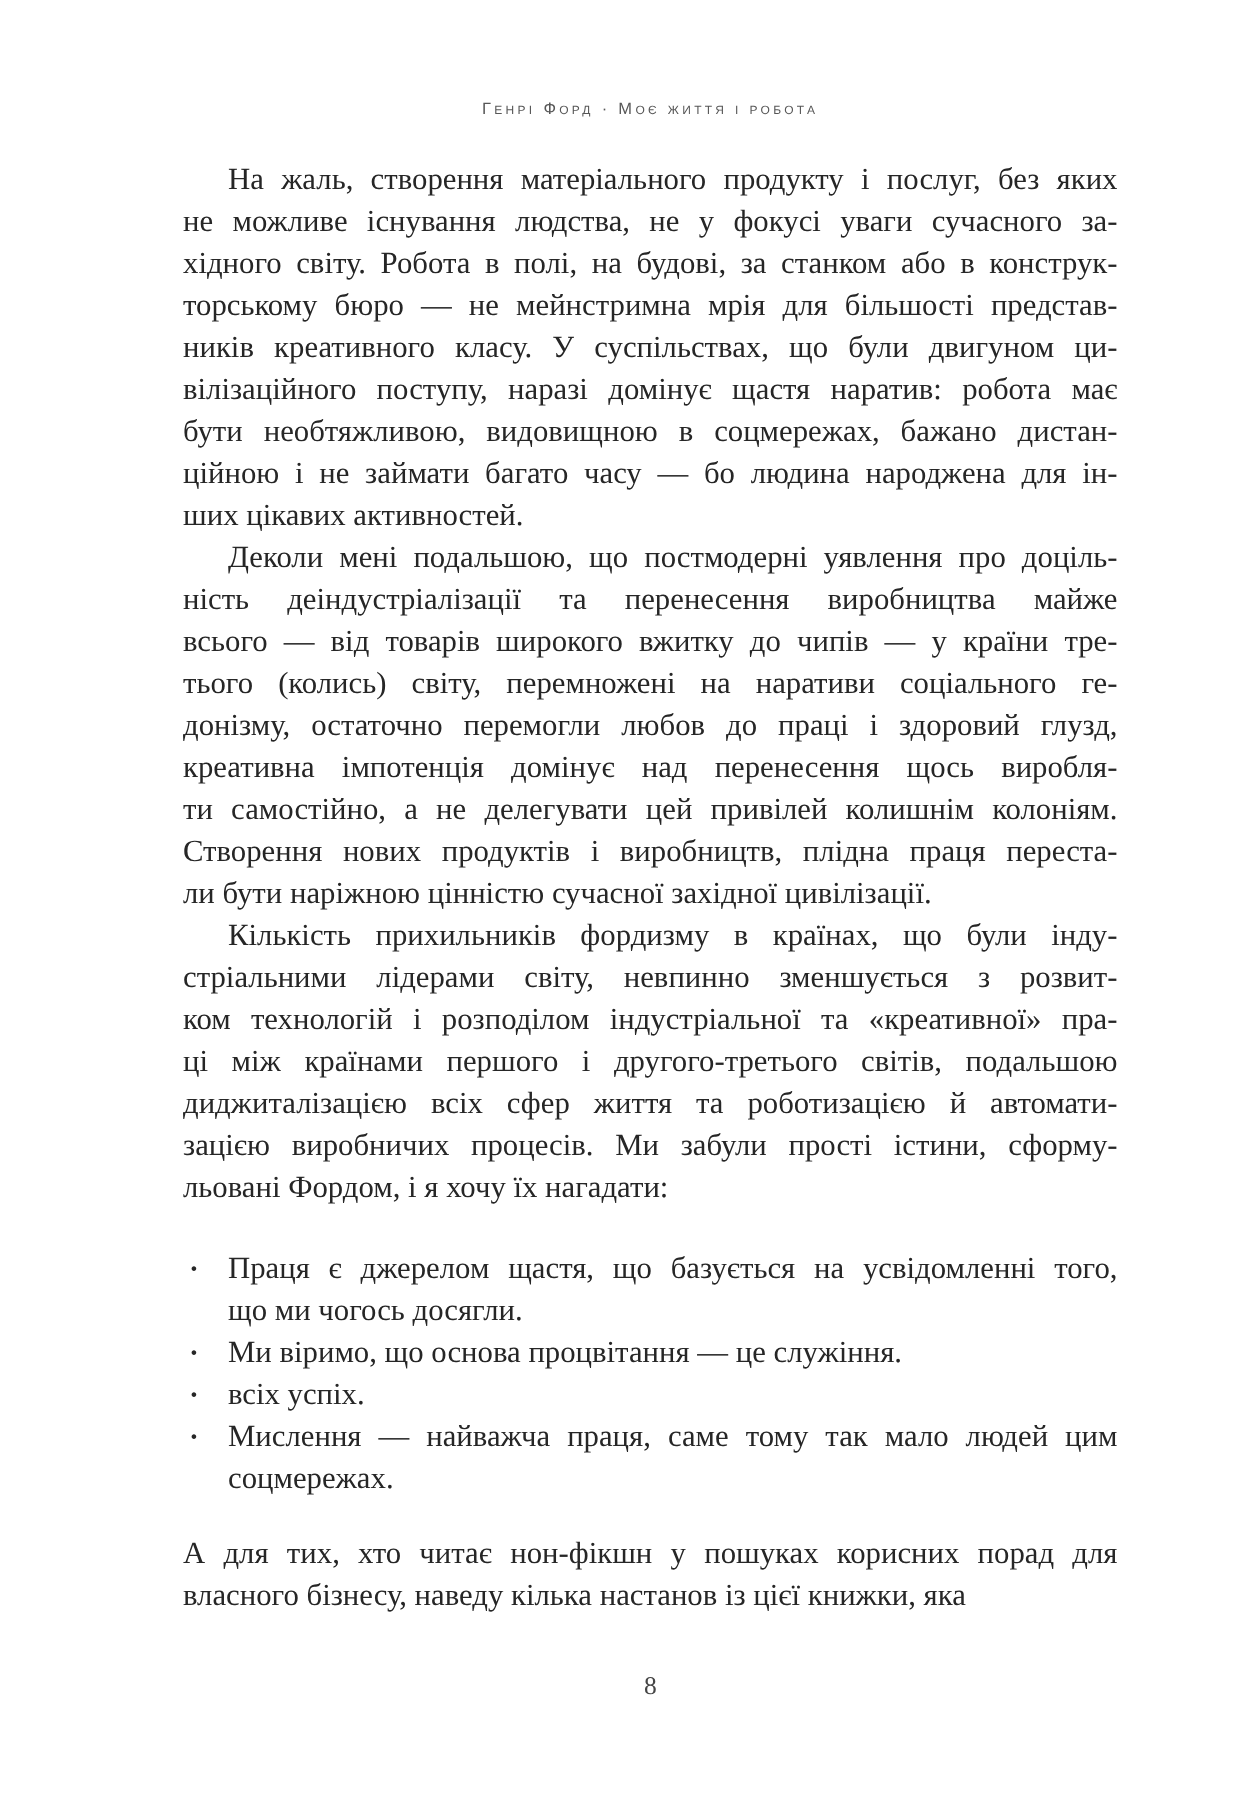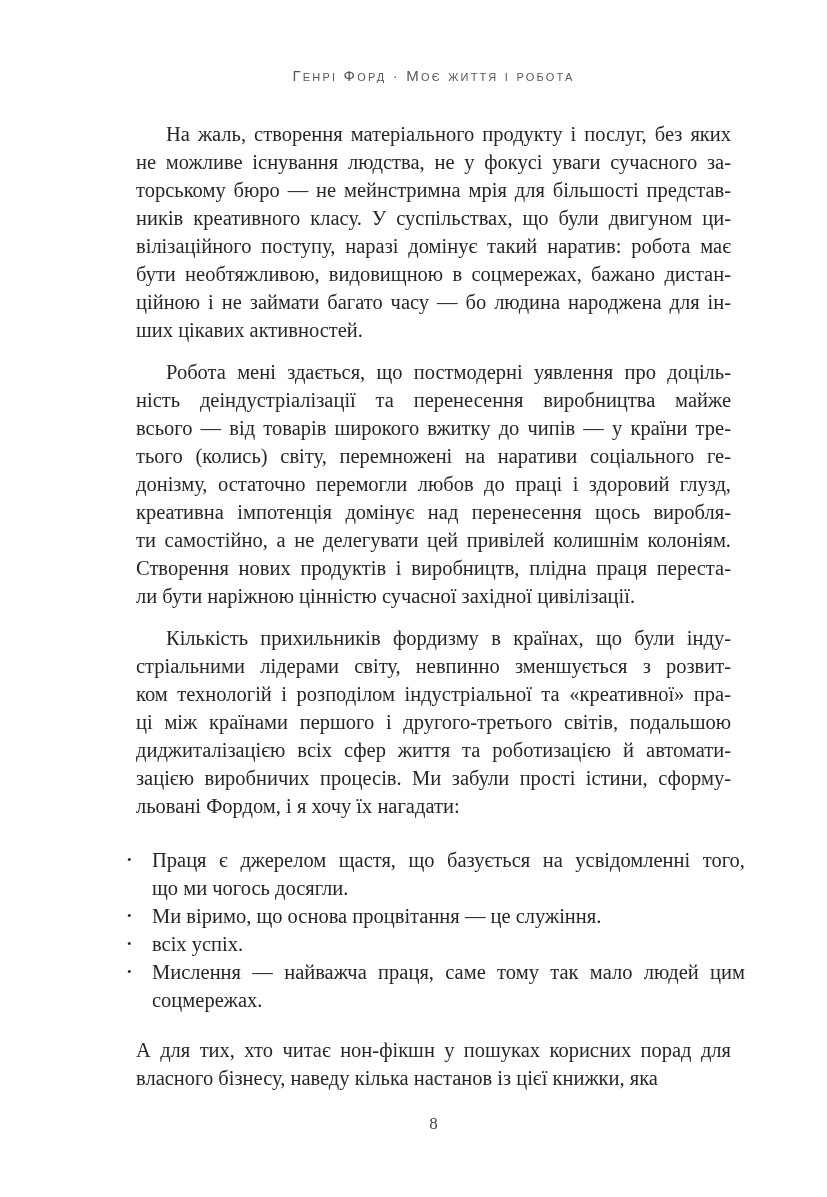--- a/index.html
+++ b/index.html
@@ -13,34 +13,34 @@
     overflow: hidden;
   }
   .running-head {
     position: absolute;
     top: 67px;
     left: 102px;
     width: 663px;
     text-align: center;
     font-family: "Liberation Sans", sans-serif;
     font-variant: small-caps;
-    font-size: 15px;
+    font-size: 11px;
     letter-spacing: 2.2px;
     color: #575757;
     font-weight: 400;
   }
   .text-block {
     position: absolute;
     top: 106px;
     left: 122px;
     width: 623px;
     font-size: 20.5px;
     line-height: 28px;
   }
-  .para { margin: 14px; }
+  .para { margin: 0; }
   .line { text-align: justify; }
   .line.j { text-align-last: justify; }
   .line.ind { text-indent: 30px; }
   .list { margin: 26px 0 22px 0; }
   .li { display: flex; }
   .li .bullet {
     flex: 0 0 30px;
     width: 30px;
     font-size: 13px;
     line-height: 28px;
@@ -62,29 +62,30 @@
 </head>
 <body>
 
 <div class="page">
   <header class="running-head">Генрі Форд · Моє життя і робота</header>
 
   <main class="text-block" id="content">
       <div class="para">
         <div class="line j ind">На жаль, створення матеріального продукту і послуг, без яких</div>
         <div class="line j">не можливе існування людства, не у фокусі уваги сучасного за-</div>
+        <div class="line j">хідного світу. Робота в полі, на будові, за станком або в конструк-</div>
         <div class="line j">торському бюро — не мейнстримна мрія для більшості представ-</div>
         <div class="line j">ників креативного класу. У суспільствах, що були двигуном ци-</div>
-        <div class="line j">вілізаційного поступу, наразі домінує такий наратив: робота має</div>
+        <div class="line j">вілізаційного поступу, наразі домінує щастя наратив: робота має</div>
         <div class="line j">бути необтяжливою, видовищною в соцмережах, бажано дистан-</div>
         <div class="line j">ційною і не займати багато часу — бо людина народжена для ін-</div>
         <div class="line">ших цікавих активностей.</div>
       </div>
       <div class="para">
-        <div class="line j ind">Робота мені здається, що постмодерні уявлення про доціль-</div>
+        <div class="line j ind">Деколи мені подальшою, що постмодерні уявлення про доціль-</div>
         <div class="line j">ність деіндустріалізації та перенесення виробництва майже</div>
         <div class="line j">всього — від товарів широкого вжитку до чипів — у країни тре-</div>
         <div class="line j">тього (колись) світу, перемножені на наративи соціального ге-</div>
         <div class="line j">донізму, остаточно перемогли любов до праці і здоровий глузд,</div>
         <div class="line j">креативна імпотенція домінує над перенесення щось виробля-</div>
         <div class="line j">ти самостійно, а не делегувати цей привілей колишнім колоніям.</div>
         <div class="line j">Створення нових продуктів і виробництв, плідна праця переста-</div>
         <div class="line">ли бути наріжною цінністю сучасної західної цивілізації.</div>
       </div>
       <div class="para">

